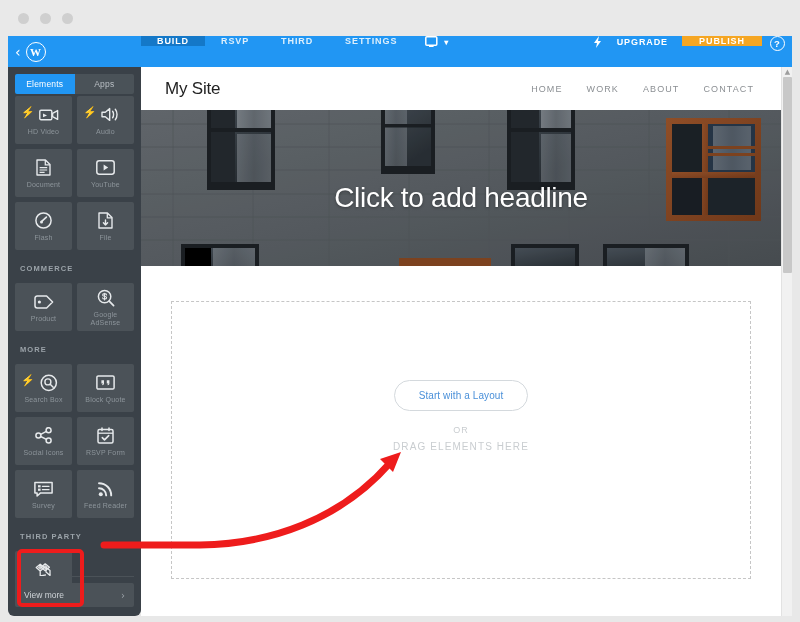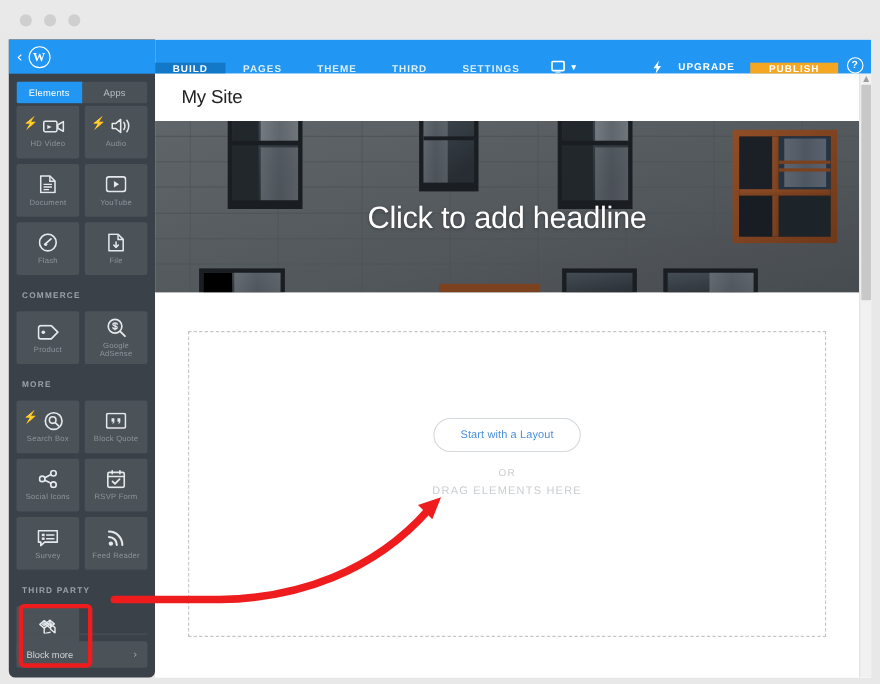--- a/index.html
+++ b/index.html
@@ -112,21 +112,21 @@
     background:#4b5258;
   }
 
   
   #editor{
     position:absolute; left:141px; top:36px; width:651px; height:580px;
     background:#fff; overflow:hidden;
   }
   #toolbar{
     position:absolute; left:0; top:0; width:651px; height:31px;
-    background:#2196f3; display:flex; align-items:flex-end;
+    background:#2196f3; display:flex; align-items:flex-start;
   }
   .tbtn{
     display:flex; align-items:center; justify-content:center;
     padding:0 16px; font-size:9px; font-weight:700; letter-spacing:.9px;
     color:#ddeffc; cursor:pointer;
   }
   .tbtn.active{ background:#1478c8; color:#fff; }
   .tbtn.device{ padding:0 12px; }
   .spacer{ flex:1; }
   #upgrade-btn{
@@ -402,31 +402,30 @@
           </span>
           <div class="lbl">InstaShow</div>
         </div>
       </div>
   </div>
 
   <div id="instashow-highlight" style="border-color: rgb(238, 28, 28);"></div>
 
   <div id="sidebar-divider"></div>
   <div id="view-more">
-    <span class="vm-label">Block more</span>
+    <span class="vm-label">View more</span>
     <span class="vm-chev">›</span>
   </div>
 </div>
 
 <div id="editor">
 
   <div id="toolbar">
     <div class="tbtn active">BUILD</div>
-    <div class="tbtn">PAGES</div>
-    <div class="tbtn">THEME</div>
+    <div class="tbtn">RSVP</div>
     <div class="tbtn">THIRD</div>
     <div class="tbtn">SETTINGS</div>
     <div class="tbtn device">
       <span style="display:flex;">
         <svg width="15" height="12" viewBox="0 0 15 12" fill="none">
           <rect x="0.8" y="0.8" width="11" height="8.4" rx="1" stroke="#ffffff" stroke-width="1.5"></rect>
           <rect x="4" y="10" width="4.6" height="1" fill="#ffffff"></rect>
         </svg>
       </span>
       <span style="margin-left:4px;font-size:8px;color:#fff;">▾</span>
@@ -445,20 +444,26 @@
     </div>
     <div id="help-btn">
       <span class="help-circle">?</span>
     </div>
   </div>
 
   <div id="site-canvas">
 
     <div id="site-header">
       <div id="site-title">My Site</div>
+      <div id="site-nav">
+        <span>HOME</span>
+        <span>WORK</span>
+        <span>ABOUT</span>
+        <span>CONTACT</span>
+      </div>
     </div>
 
     <div id="hero">
       <svg id="hero-photo" width="640" height="156" viewBox="0 0 640 156" preserveAspectRatio="none">
         <defs>
           <linearGradient id="wallg" x1="0" y1="0" x2="1" y2="1">
             <stop offset="0%" stop-color="#6b7176"></stop>
             <stop offset="55%" stop-color="#5d6368"></stop>
             <stop offset="100%" stop-color="#4f5459"></stop>
           </linearGradient>

